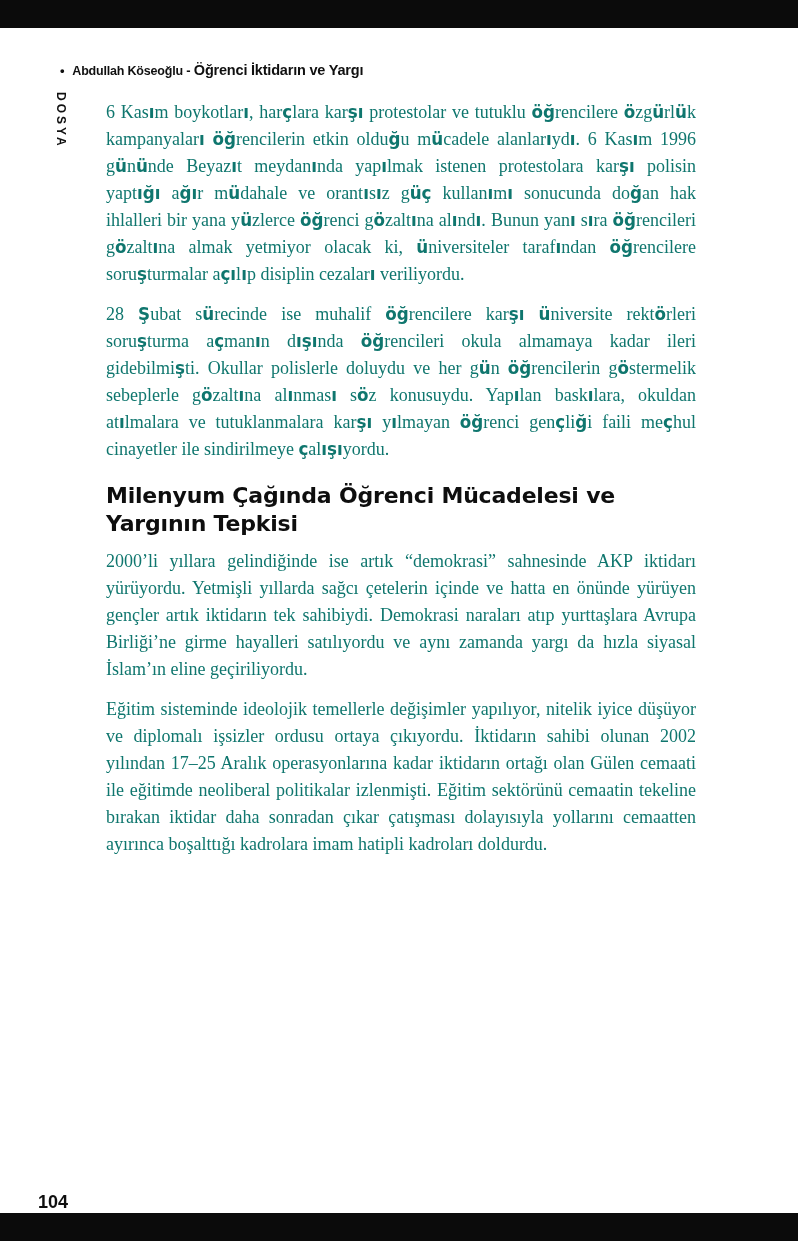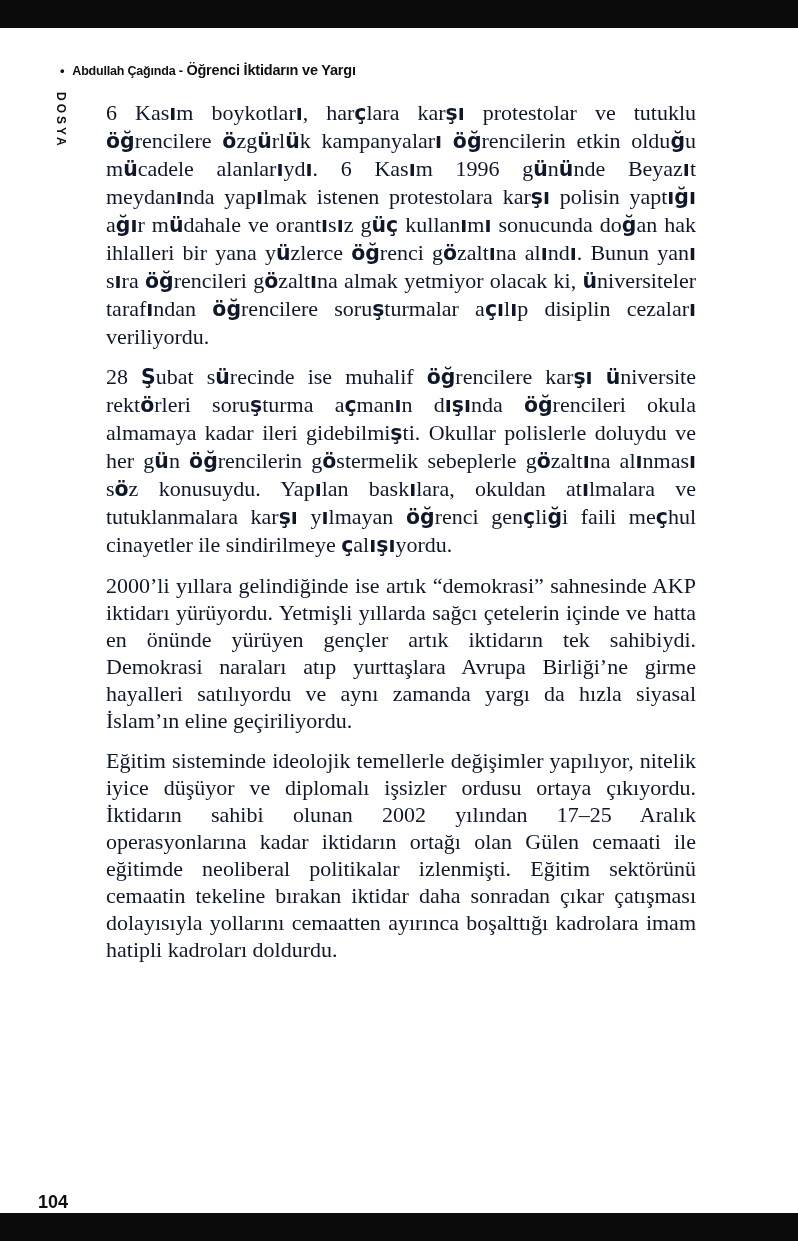--- a/index.html
+++ b/index.html
@@ -43,24 +43,24 @@
     font-size: 12px;
     letter-spacing: 3px;
     color: #101010;
   }
   .content {
     position: absolute; top: 99px; left: 106px;
     width: 590px;
   }
   .content p {
     margin: 0 0 13px 0;
-    font-size: 22px;
+    font-size: 18px;
     line-height: 27px;
     text-align: justify;
-    color: #0f172a;
+    color: #0f766e;
   }
   .content h2 {
     font-family: "DejaVu Sans", sans-serif;
     font-weight: 700;
     font-size: 22px;
     line-height: 28px;
     margin: 19px 0 10px 0;
     color: #0e0e0e;
     letter-spacing: -0.2px;
     text-align: left;
@@ -79,27 +79,28 @@
     color: #0e0e0e;
     margin-top: 42px;
   }
 </style>
 </head>
 <body>
 
 <div class="top-bar"></div>
 
 <div class="running-head">
-  <span class="bullet">•</span><span class="author">Abdullah Çağında</span><span class="sep"> - </span><span class="book-title">Öğrenci İktidarın ve Yargı</span>
+  <span class="bullet">•</span><span class="author">Abdullah Köseoğlu</span><span class="sep"> - </span><span class="book-title">Öğrenci İktidarın ve Yargı</span>
 </div>
 
 <div class="dosya">DOSYA</div>
 
 <div class="content" id="content">
     <p>6 Kas<span class="tr">ı</span>m boykotlar<span class="tr">ı</span>, har<span class="tr">ç</span>lara kar<span class="tr">ş</span><span class="tr">ı</span> protestolar ve tutuklu <span class="tr">ö</span><span class="tr">ğ</span>rencilere <span class="tr">ö</span>zg<span class="tr">ü</span>rl<span class="tr">ü</span>k kampanyalar<span class="tr">ı</span> <span class="tr">ö</span><span class="tr">ğ</span>rencilerin etkin oldu<span class="tr">ğ</span>u m<span class="tr">ü</span>cadele alanlar<span class="tr">ı</span>yd<span class="tr">ı</span>. 6 Kas<span class="tr">ı</span>m 1996 g<span class="tr">ü</span>n<span class="tr">ü</span>nde Beyaz<span class="tr">ı</span>t meydan<span class="tr">ı</span>nda yap<span class="tr">ı</span>lmak istenen protestolara kar<span class="tr">ş</span><span class="tr">ı</span> polisin yapt<span class="tr">ı</span><span class="tr">ğ</span><span class="tr">ı</span> a<span class="tr">ğ</span><span class="tr">ı</span>r m<span class="tr">ü</span>dahale ve orant<span class="tr">ı</span>s<span class="tr">ı</span>z g<span class="tr">ü</span><span class="tr">ç</span> kullan<span class="tr">ı</span>m<span class="tr">ı</span> sonucunda do<span class="tr">ğ</span>an hak ihlalleri bir yana y<span class="tr">ü</span>zlerce <span class="tr">ö</span><span class="tr">ğ</span>renci g<span class="tr">ö</span>zalt<span class="tr">ı</span>na al<span class="tr">ı</span>nd<span class="tr">ı</span>. Bunun yan<span class="tr">ı</span> s<span class="tr">ı</span>ra <span class="tr">ö</span><span class="tr">ğ</span>rencileri g<span class="tr">ö</span>zalt<span class="tr">ı</span>na almak yetmiyor olacak ki, <span class="tr">ü</span>niversiteler taraf<span class="tr">ı</span>ndan <span class="tr">ö</span><span class="tr">ğ</span>rencilere soru<span class="tr">ş</span>turmalar a<span class="tr">ç</span><span class="tr">ı</span>l<span class="tr">ı</span>p disiplin cezalar<span class="tr">ı</span> veriliyordu.</p>
     <p>28 <span class="tr">Ş</span>ubat s<span class="tr">ü</span>recinde ise muhalif <span class="tr">ö</span><span class="tr">ğ</span>rencilere kar<span class="tr">ş</span><span class="tr">ı</span> <span class="tr">ü</span>niversite rekt<span class="tr">ö</span>rleri soru<span class="tr">ş</span>turma a<span class="tr">ç</span>man<span class="tr">ı</span>n d<span class="tr">ı</span><span class="tr">ş</span><span class="tr">ı</span>nda <span class="tr">ö</span><span class="tr">ğ</span>rencileri okula almamaya kadar ileri gidebilmi<span class="tr">ş</span>ti. Okullar polislerle doluydu ve her g<span class="tr">ü</span>n <span class="tr">ö</span><span class="tr">ğ</span>rencilerin g<span class="tr">ö</span>stermelik sebeplerle g<span class="tr">ö</span>zalt<span class="tr">ı</span>na al<span class="tr">ı</span>nmas<span class="tr">ı</span> s<span class="tr">ö</span>z konusuydu. Yap<span class="tr">ı</span>lan bask<span class="tr">ı</span>lara, okuldan at<span class="tr">ı</span>lmalara ve tutuklanmalara kar<span class="tr">ş</span><span class="tr">ı</span> y<span class="tr">ı</span>lmayan <span class="tr">ö</span><span class="tr">ğ</span>renci gen<span class="tr">ç</span>li<span class="tr">ğ</span>i faili me<span class="tr">ç</span>hul cinayetler ile sindirilmeye <span class="tr">ç</span>al<span class="tr">ı</span><span class="tr">ş</span><span class="tr">ı</span>yordu.</p>
+    <h2>Milenyum Çağında Öğrenci Mücadelesi ve Yargının Tepkisi</h2>
     <p>2000’li yıllara gelindiğinde ise artık “demokrasi” sahnesinde AKP iktidarı yürüyordu. Yetmişli yıllarda sağcı çetelerin içinde ve hatta en önünde yürüyen gençler artık iktidarın tek sahibiydi. Demokrasi naraları atıp yurttaşlara Avrupa Birliği’ne girme hayalleri satılıyordu ve aynı zamanda yargı da hızla siyasal İslam’ın eline geçiriliyordu.</p>
     <p>Eğitim sisteminde ideolojik temellerle değişimler yapılıyor, nitelik iyice düşüyor ve diplomalı işsizler ordusu ortaya çıkıyordu. İktidarın sahibi olunan 2002 yılından 17–25 Aralık operasyonlarına kadar iktidarın ortağı olan Gülen cemaati ile eğitimde neoliberal politikalar izlenmişti. Eğitim sektörünü cemaatin tekeline bırakan iktidar daha sonradan çıkar çatışması dolayısıyla yollarını cemaatten ayırınca boşalttığı kadrolara imam hatipli kadroları doldurdu.</p>
   </div>
 
 <div class="page-number">104</div>
 
 <div class="bottom-bar"></div>
 
 </body></html>

